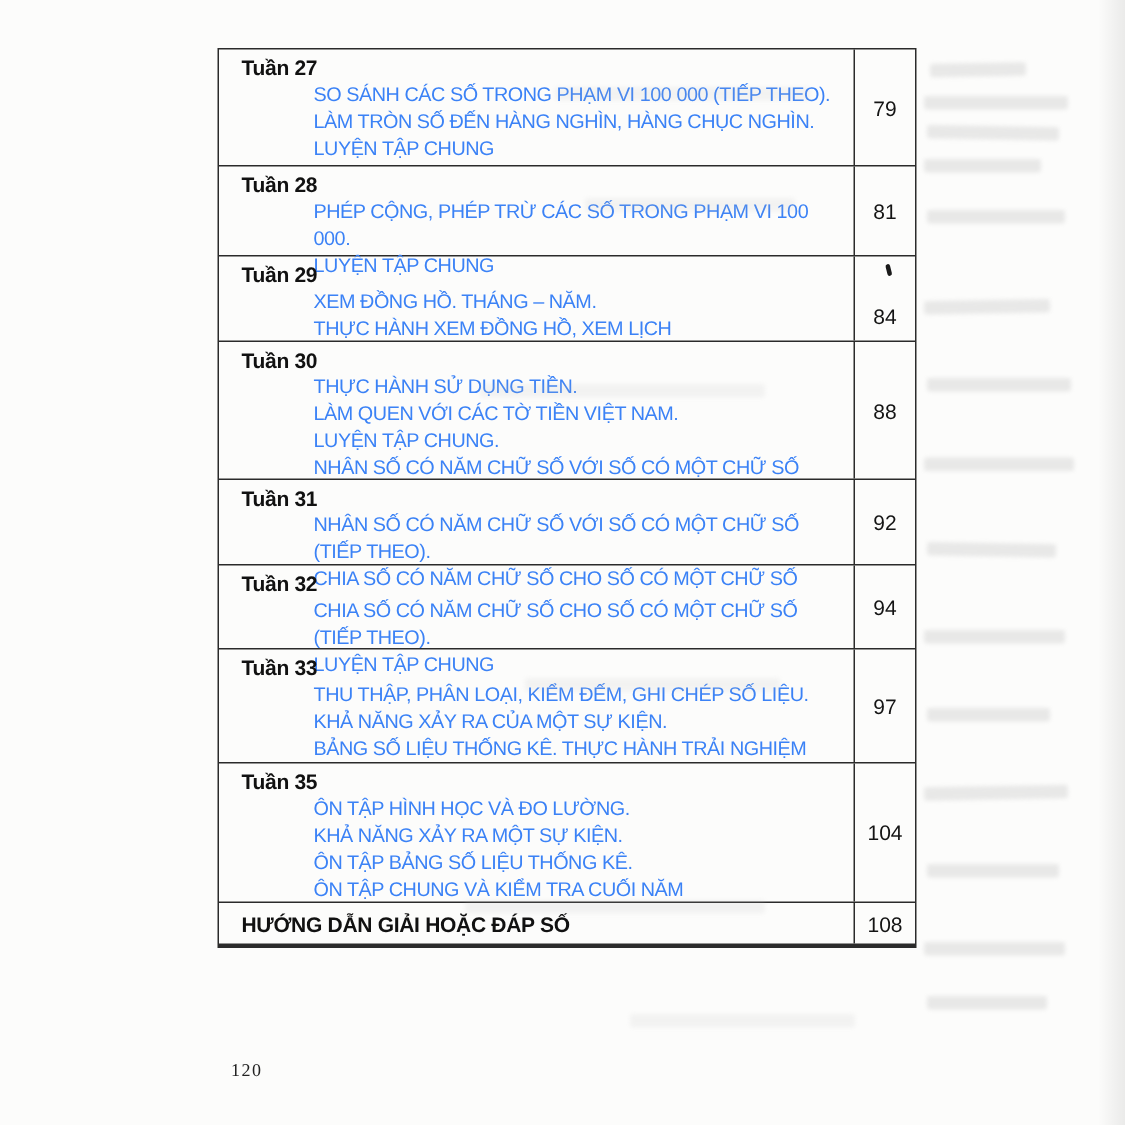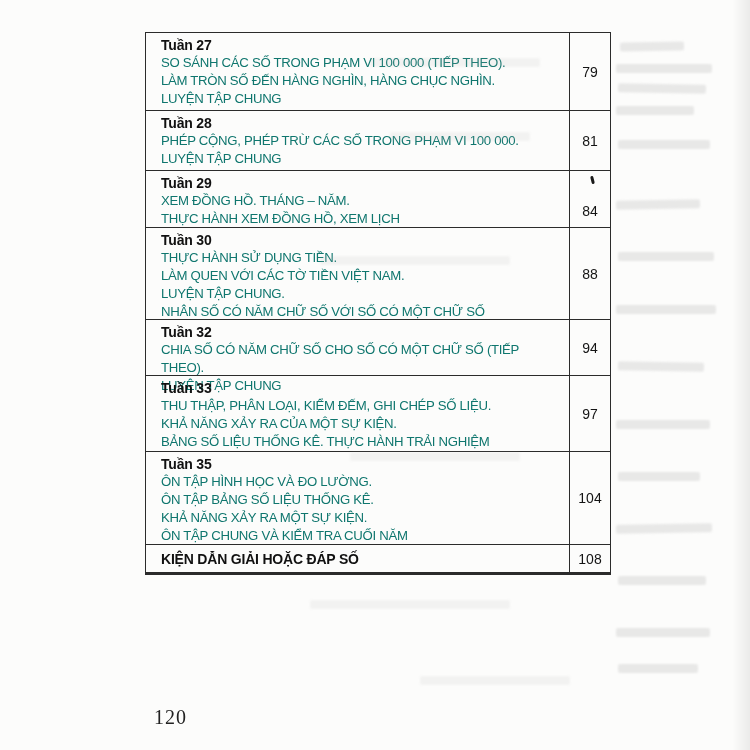--- a/index.html
+++ b/index.html
@@ -8,27 +8,27 @@
     background:linear-gradient(to right,rgba(0,0,0,0) 0%,rgba(0,0,0,0.07) 100%);pointer-events:none;}
   .scan-page{position:absolute;inset:0;}
   .toc-table{position:absolute;left:145px;top:32px;width:466px;box-sizing:border-box;
     border:1.5px solid #2b2b2b;border-bottom-width:3px;background:transparent;}
   .row{display:flex;border-bottom:1.5px solid #2b2b2b;box-sizing:border-box;}
   .row:last-child{border-bottom:none;}
   .cell-main{flex:1;padding:3px 8px 0 15px;box-sizing:border-box;}
   .cell-page{width:41px;border-left:1.5px solid #2b2b2b;display:flex;align-items:center;
     justify-content:center;font-weight:normal;font-size:14px;color:#141414;position:relative;box-sizing:border-box;}
   .row-title{font-weight:bold;font-size:14px;line-height:18px;color:#111;letter-spacing:-0.2px;}
-  .row-line{font-size:13.2px;line-height:18px;color:#0f766e;letter-spacing:-0.3px;}
+  .row-line{font-size:13.2px;line-height:18px;color:#3b82f6;letter-spacing:-0.3px;margin-left:48px;}
   .final-row .cell-main{display:flex;align-items:center;padding-top:0;}
   .final-row .row-title{font-size:14px;}
   .ink-mark{position:absolute;top:5px;left:21px;width:3px;height:8px;background:#1a1a1a;
     border-radius:2px;transform:rotate(-14deg);}
   .page-footer{position:absolute;left:154px;top:706px;font-family:"Liberation Serif",serif;
-    font-size:20px;color:#222;letter-spacing:1px;}
+    font-size:12px;color:#222;letter-spacing:1px;}
   .ghost{position:absolute;height:9px;background:#b5b5b5;opacity:0.28;filter:blur(1.3px);
     border-radius:2px;pointer-events:none;}
   .ghost.faint{opacity:0.13;}
 </style>
 </head>
 <body>
 
 <div class="scan-page">
 
   <div class="toc-table">
@@ -68,20 +68,28 @@
       <div class="cell-main">
         <div class="row-title">Tuần 30</div>
         <div class="row-line">THỰC HÀNH SỬ DỤNG TIỀN.</div>
         <div class="row-line">LÀM QUEN VỚI CÁC TỜ TIỀN VIỆT NAM.</div>
         <div class="row-line">LUYỆN TẬP CHUNG.</div>
         <div class="row-line">NHÂN SỐ CÓ NĂM CHỮ SỐ VỚI SỐ CÓ MỘT CHỮ SỐ</div>
       </div>
       <div class="cell-page">88</div>
     </div>
 
+    <div class="row" style="height:57px">
+      <div class="cell-main">
+        <div class="row-title">Tuần 31</div>
+        <div class="row-line">NHÂN SỐ CÓ NĂM CHỮ SỐ VỚI SỐ CÓ MỘT CHỮ SỐ (TIẾP THEO).</div>
+        <div class="row-line">CHIA SỐ CÓ NĂM CHỮ SỐ CHO SỐ CÓ MỘT CHỮ SỐ</div>
+      </div>
+      <div class="cell-page">92</div>
+    </div>
 
     <div class="row" style="height:56px">
       <div class="cell-main">
         <div class="row-title">Tuần 32</div>
         <div class="row-line">CHIA SỐ CÓ NĂM CHỮ SỐ CHO SỐ CÓ MỘT CHỮ SỐ (TIẾP THEO).</div>
         <div class="row-line">LUYỆN TẬP CHUNG</div>
       </div>
       <div class="cell-page">94</div>
     </div>
 
@@ -93,30 +101,30 @@
         <div class="row-line">BẢNG SỐ LIỆU THỐNG KÊ. THỰC HÀNH TRẢI NGHIỆM</div>
       </div>
       <div class="cell-page">97</div>
     </div>
 
 
     <div class="row" style="height:93px">
       <div class="cell-main">
         <div class="row-title">Tuần 35</div>
         <div class="row-line">ÔN TẬP HÌNH HỌC VÀ ĐO LƯỜNG.</div>
+        <div class="row-line">KHẢ NĂNG XẢY RA MỘT SỰ KIỆN.</div>
         <div class="row-line">ÔN TẬP BẢNG SỐ LIỆU THỐNG KÊ.</div>
-        <div class="row-line">KHẢ NĂNG XẢY RA MỘT SỰ KIỆN.</div>
         <div class="row-line">ÔN TẬP CHUNG VÀ KIỂM TRA CUỐI NĂM</div>
       </div>
       <div class="cell-page">104</div>
     </div>
 
     <div class="row final-row" style="height:27px">
       <div class="cell-main">
-        <div class="row-title">KIỆN DẪN GIẢI HOẶC ĐÁP SỐ</div>
+        <div class="row-title">HƯỚNG DẪN GIẢI HOẶC ĐÁP SỐ</div>
       </div>
       <div class="cell-page">108</div>
     </div>
 
   </div>
 
   <div>
     <div class="ghost" style="left:620px;top:42px;width:64px;transform:rotate(-1deg)"></div>
     <div class="ghost" style="left:616px;top:64px;width:96px;"></div>
     <div class="ghost" style="left:618px;top:84px;width:88px;transform:rotate(1deg)"></div>

